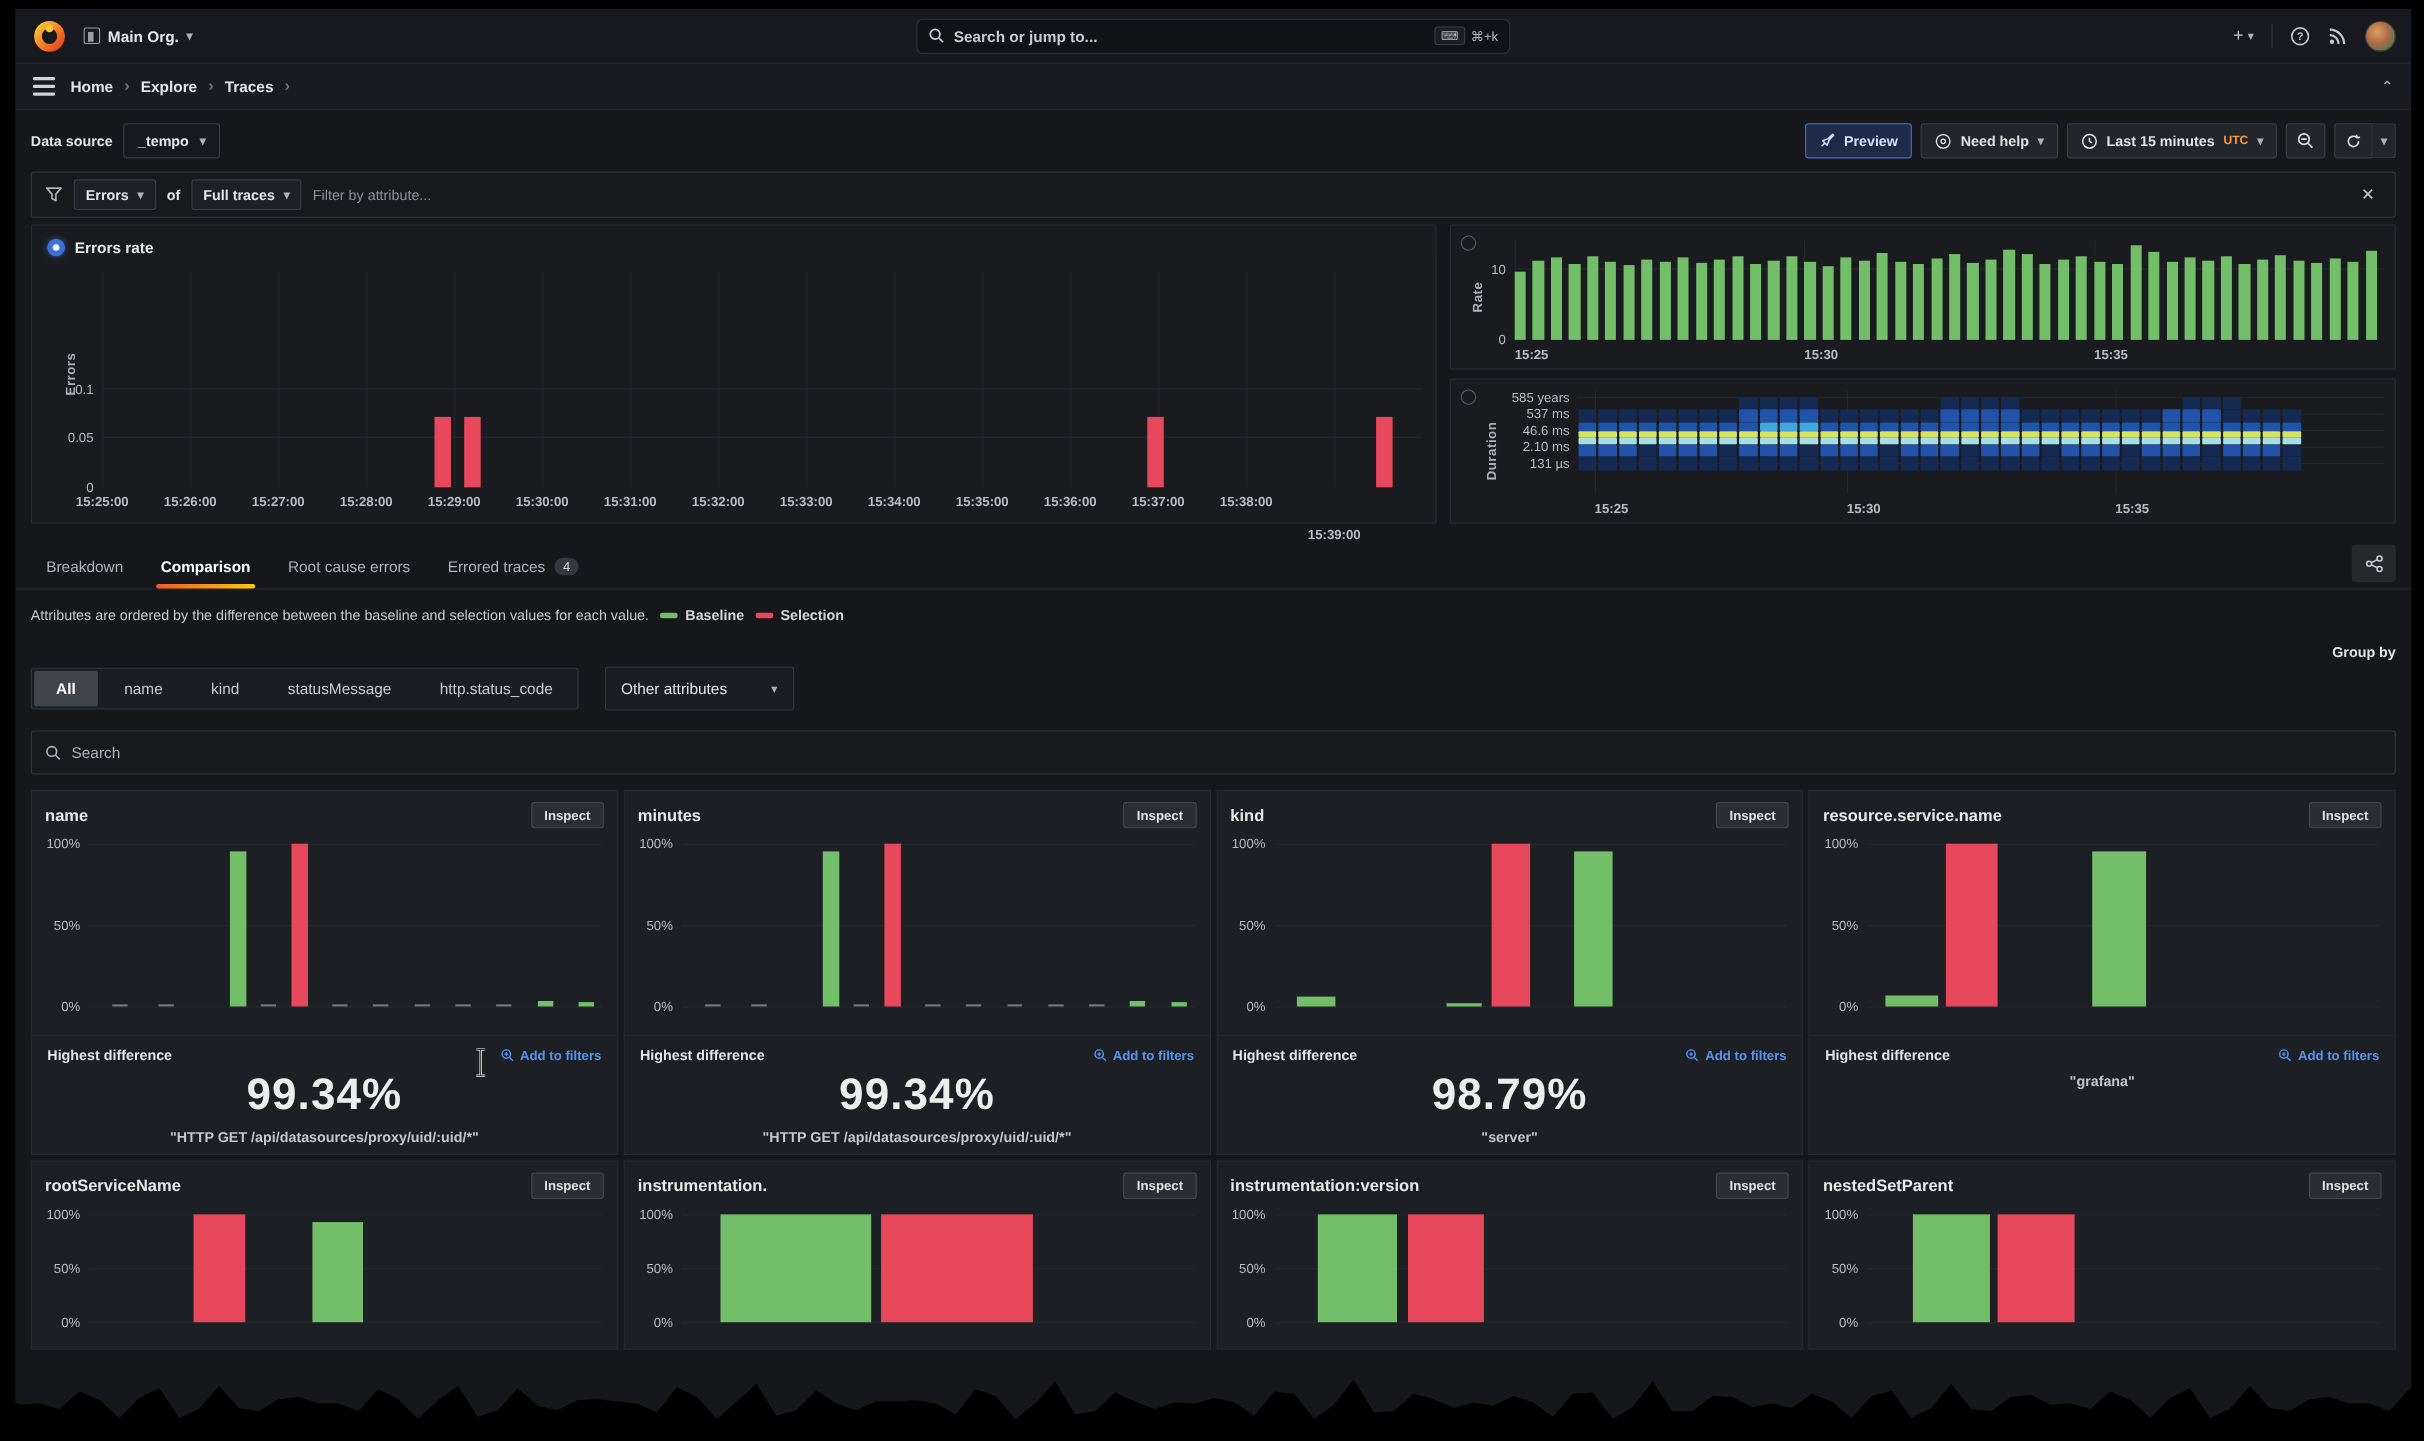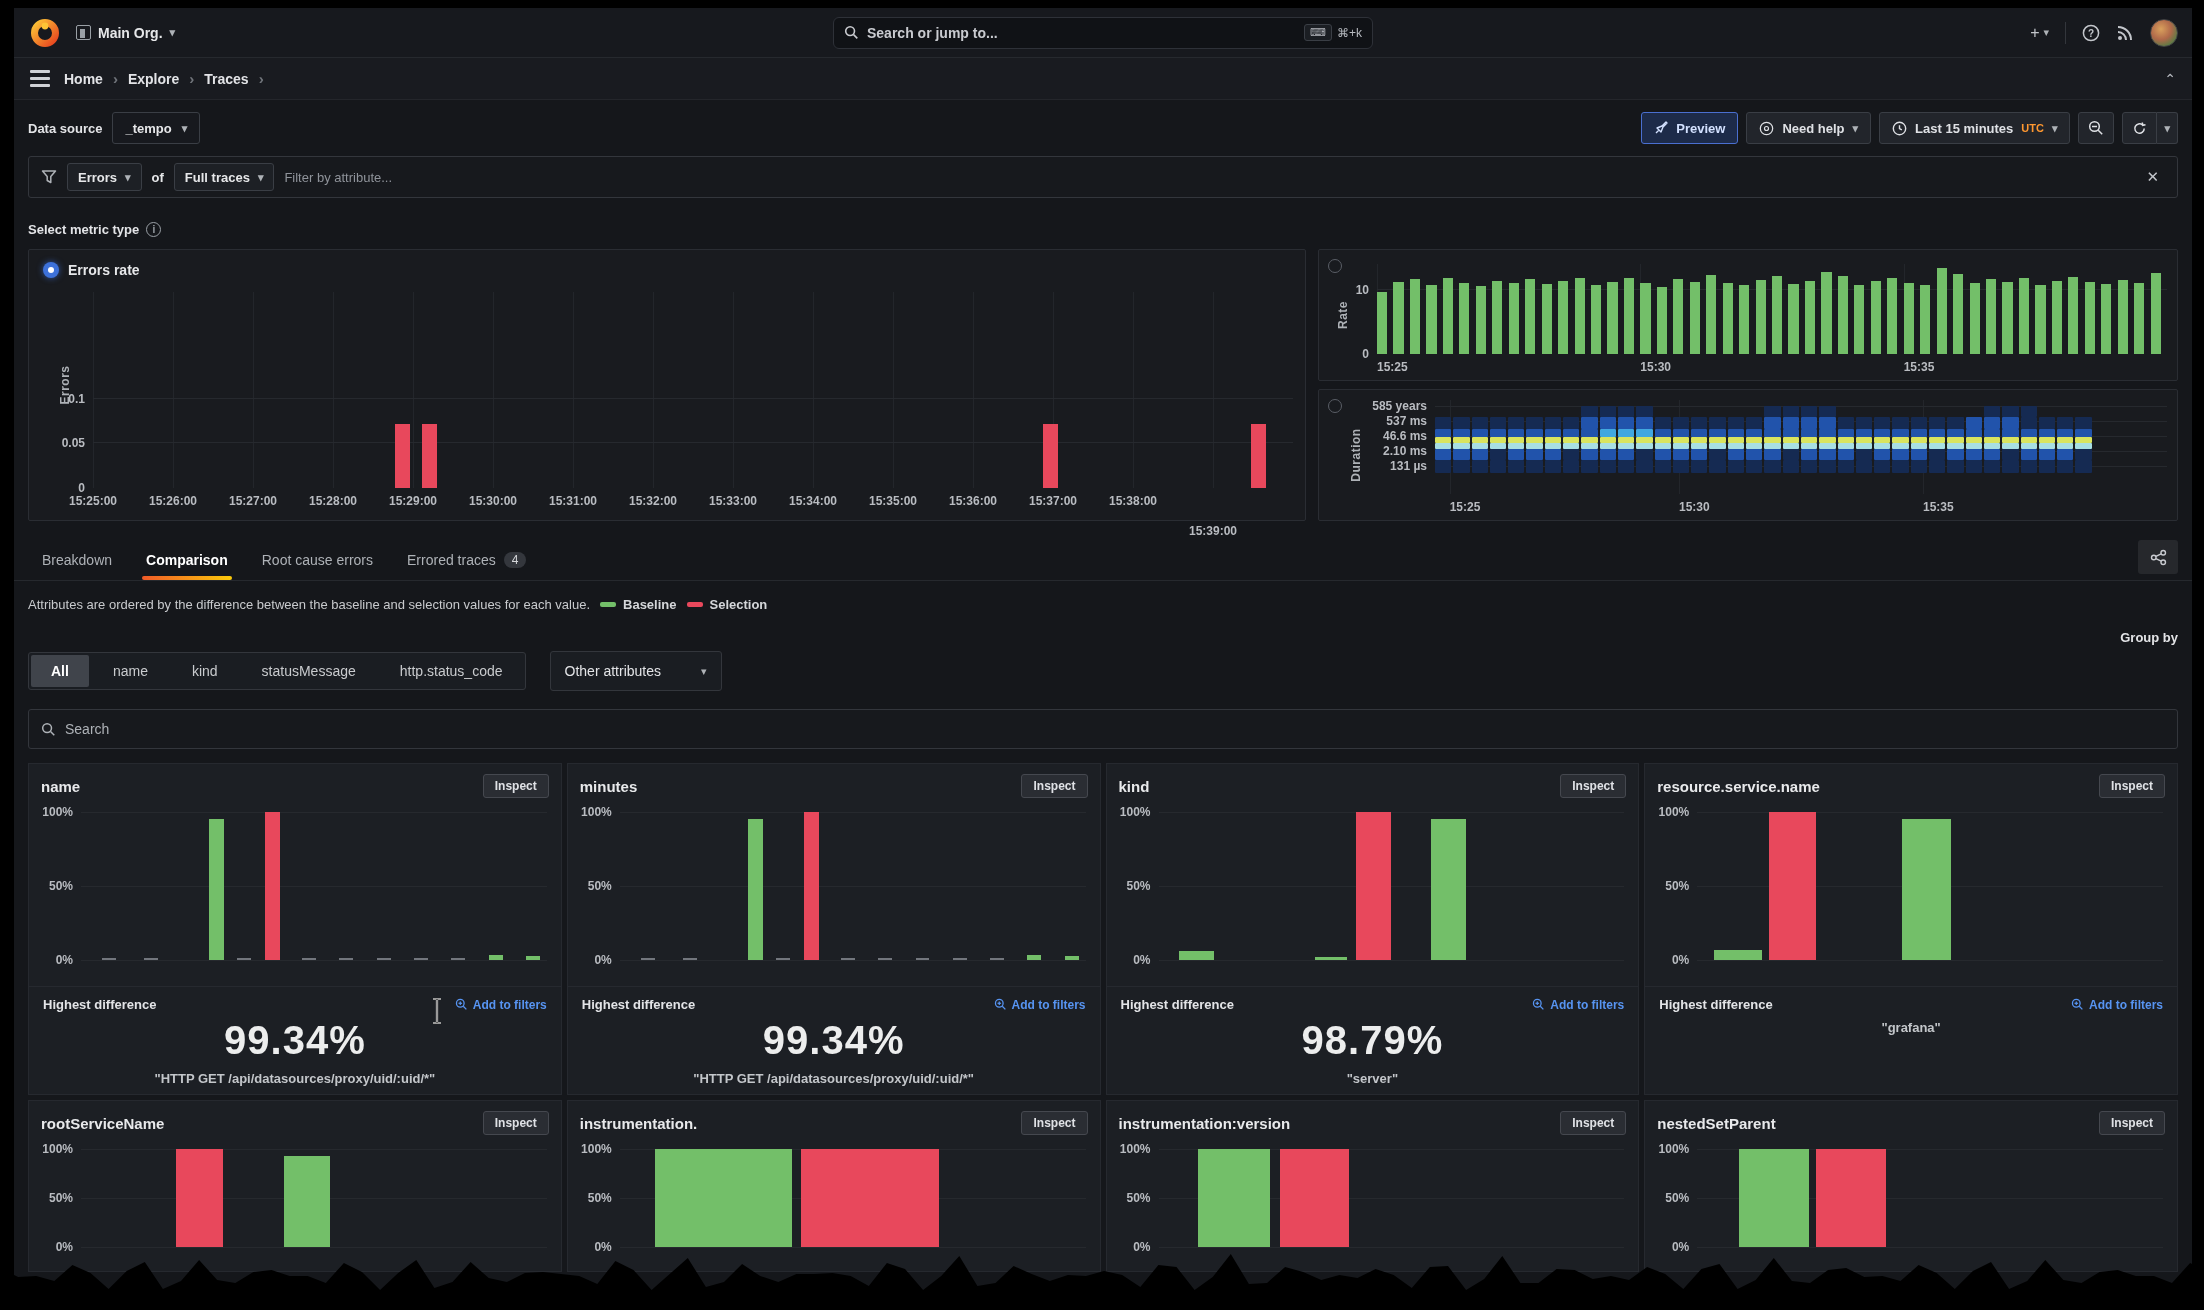--- a/index.html
+++ b/index.html
@@ -68,21 +68,21 @@
   .radio-row { position:absolute; left:14px; top:12px; display:flex; align-items:center; gap:9px; z-index:3; cursor:pointer; }
   .radio-on { width:16px; height:16px; border-radius:50%; background:#3d71d9; position:relative; box-shadow:0 0 6px rgba(61,113,217,.7); }
   .radio-on:after { content:""; position:absolute; left:5px; top:5px; width:6px; height:6px; background:#fff; border-radius:50%; }
   .radio-off { width:14px; height:14px; border-radius:50%; border:1.6px solid #5a5e66; }
   .radio-label { font-weight:bold; font-size:14px; color:#e6e7e9; }
   .axis-name { position:absolute; left:8px; top:50%; transform:translateY(-50%) rotate(-90deg); transform-origin:center; font-size:12px; font-weight:bold; color:#aeb2b7; letter-spacing:.5px; }
   .plot { position:absolute; }
   .vgrid { position:absolute; top:0; bottom:0; width:1px; background:#23262b; }
   .hgrid { position:absolute; left:0; right:0; height:1px; background:#26292e; }
   .xtick { position:absolute; top:100%; margin-top:6px; transform:translateX(-50%); font-size:12px; font-weight:bold; color:#b9bcc1; white-space:nowrap; }
-  .ytick { position:absolute; right:100%; margin-right:8px; transform:translateY(50%); font-size:12px; font-weight:bold; color:#b9bcc1; white-space:nowrap; }
+  .ytick { position:absolute; right:100%; margin-right:8px; transform:translateY(50%); font-size:12px; font-weight:normal; color:#b9bcc1; white-space:nowrap; }
   .bar { position:absolute; bottom:0; }
   .right-col { width:860px; display:flex; flex-direction:column; gap:8px; }
   .rate-panel, .dur-panel { flex:1; }
   .corner-radio { position:absolute; left:9px; top:9px; z-index:3; }
   .heat-rows { position:absolute; left:0; top:6px; width:90%; }
   .heat-row { display:flex; }
   .heat-cell { flex:1; margin-right:2px; }
 
   
   .tabsrow { margin-top:16px; padding:0 14px; display:flex; align-items:flex-end; gap:6px; border-bottom:1px solid #26292e; position:relative; height:44px; }
@@ -261,24 +261,20 @@
     </div>
     <span class="of">of</span>
     <div class="chip">
       <span>Full traces</span>
         <span class="caret">▾</span>
     </div>
     <span class="filter-ph">Filter by attribute...</span>
     <span class="close-x">✕</span>
   </div>
 
-  <div class="metric-type">
-    <span>Select metric type</span>
-    <span class="info-circle">i</span>
-  </div>
 
   <section class="charts-row">
     <div class="panel main-panel">
       <div class="radio-row">
         <span class="radio-on"></span>
         <span class="radio-label">Errors rate</span>
       </div>
       <span class="axis-name" style="left:16px;">Errors</span>
       <div class="plot" id="errors-plot" style="left:64px; right:12px; top:42px; bottom:32px;">
           <div class="vgrid" style="left: 0%;"></div>

